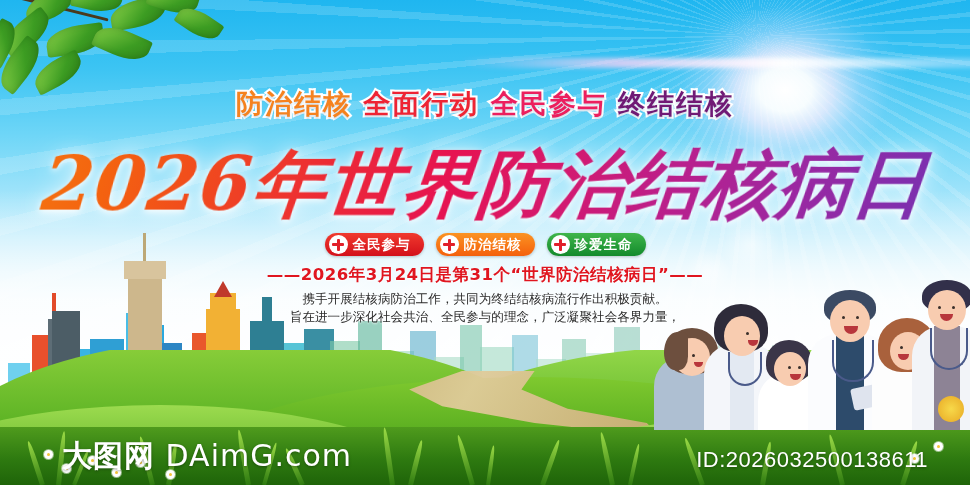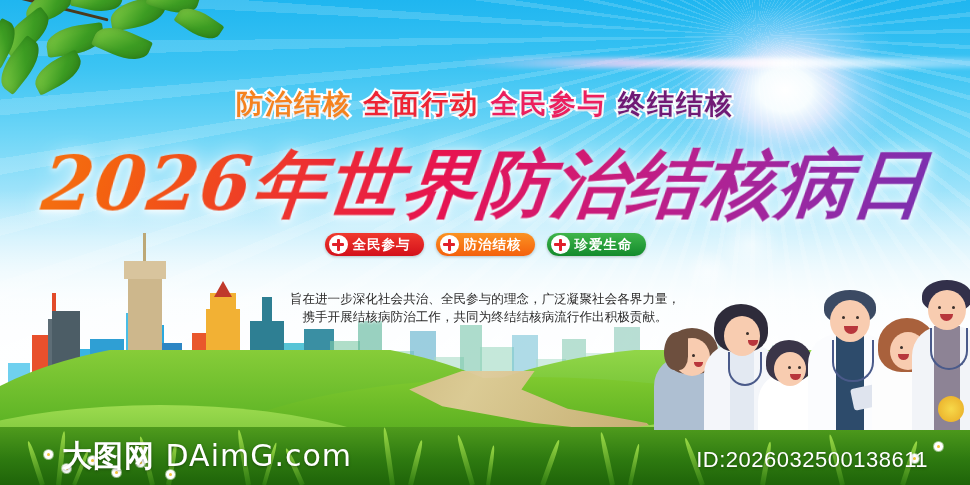--- a/index.html
+++ b/index.html
@@ -391,24 +391,25 @@
     <div class="badge b-org">
       <span class="cross"></span>
       <span>防治结核</span>
     </div>
     <div class="badge b-grn">
       <span class="cross"></span>
       <span>珍爱生命</span>
     </div>
   </div>
 
+  <div class="subtitle">——2026年3月24日是第31个“世界防治结核病日”——</div>
 
   <div class="paragraph">
+    <div>携手开展结核病防治工作，共同为终结结核病流行作出积极贡献。</div>
     <div>旨在进一步深化社会共治、全民参与的理念，广泛凝聚社会各界力量，</div>
-    <div>携手开展结核病防治工作，共同为终结结核病流行作出积极贡献。</div>
   </div>
 
   <div class="wm-left">
     <span class="cn">大图网</span>
     <span>DAimG.com</span>
   </div>
   <div class="wm-id">ID:2026032500138611</div>
 
 </div>
 

